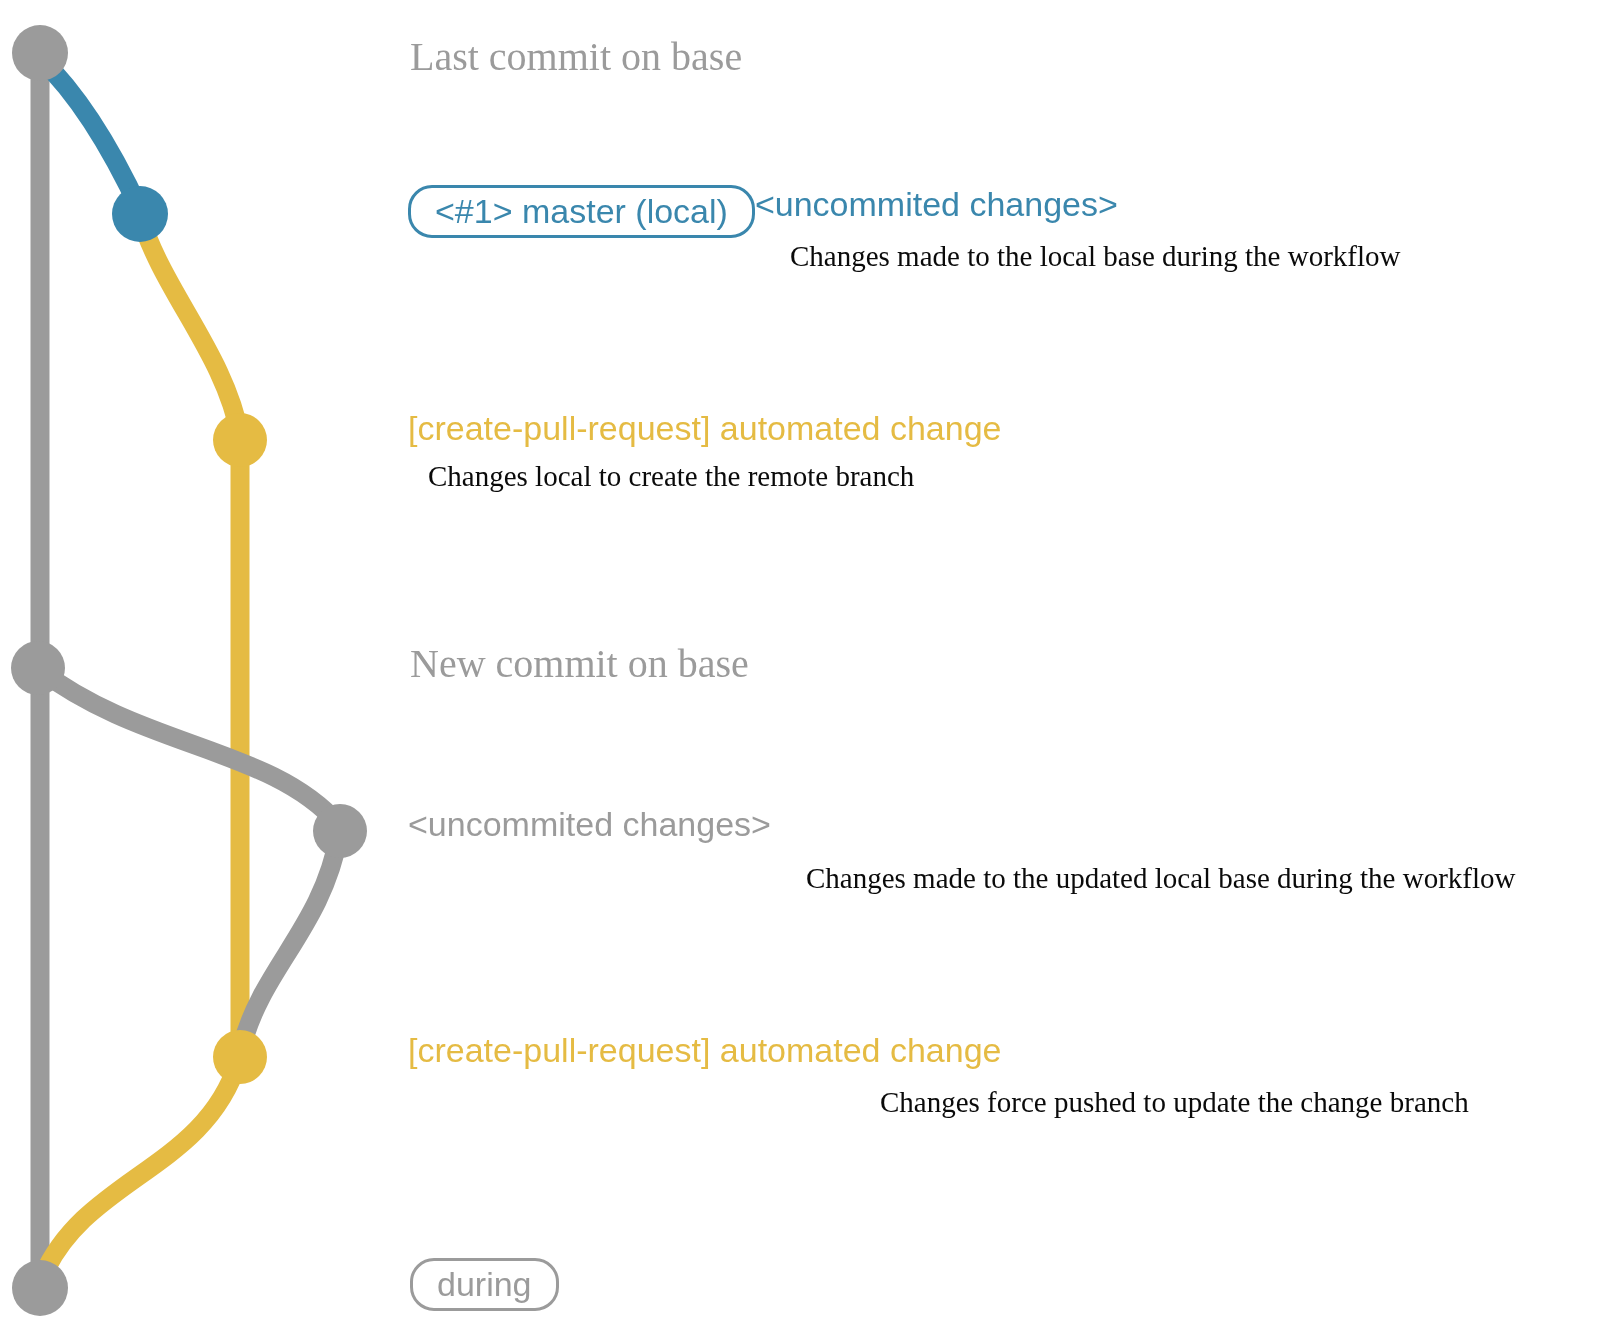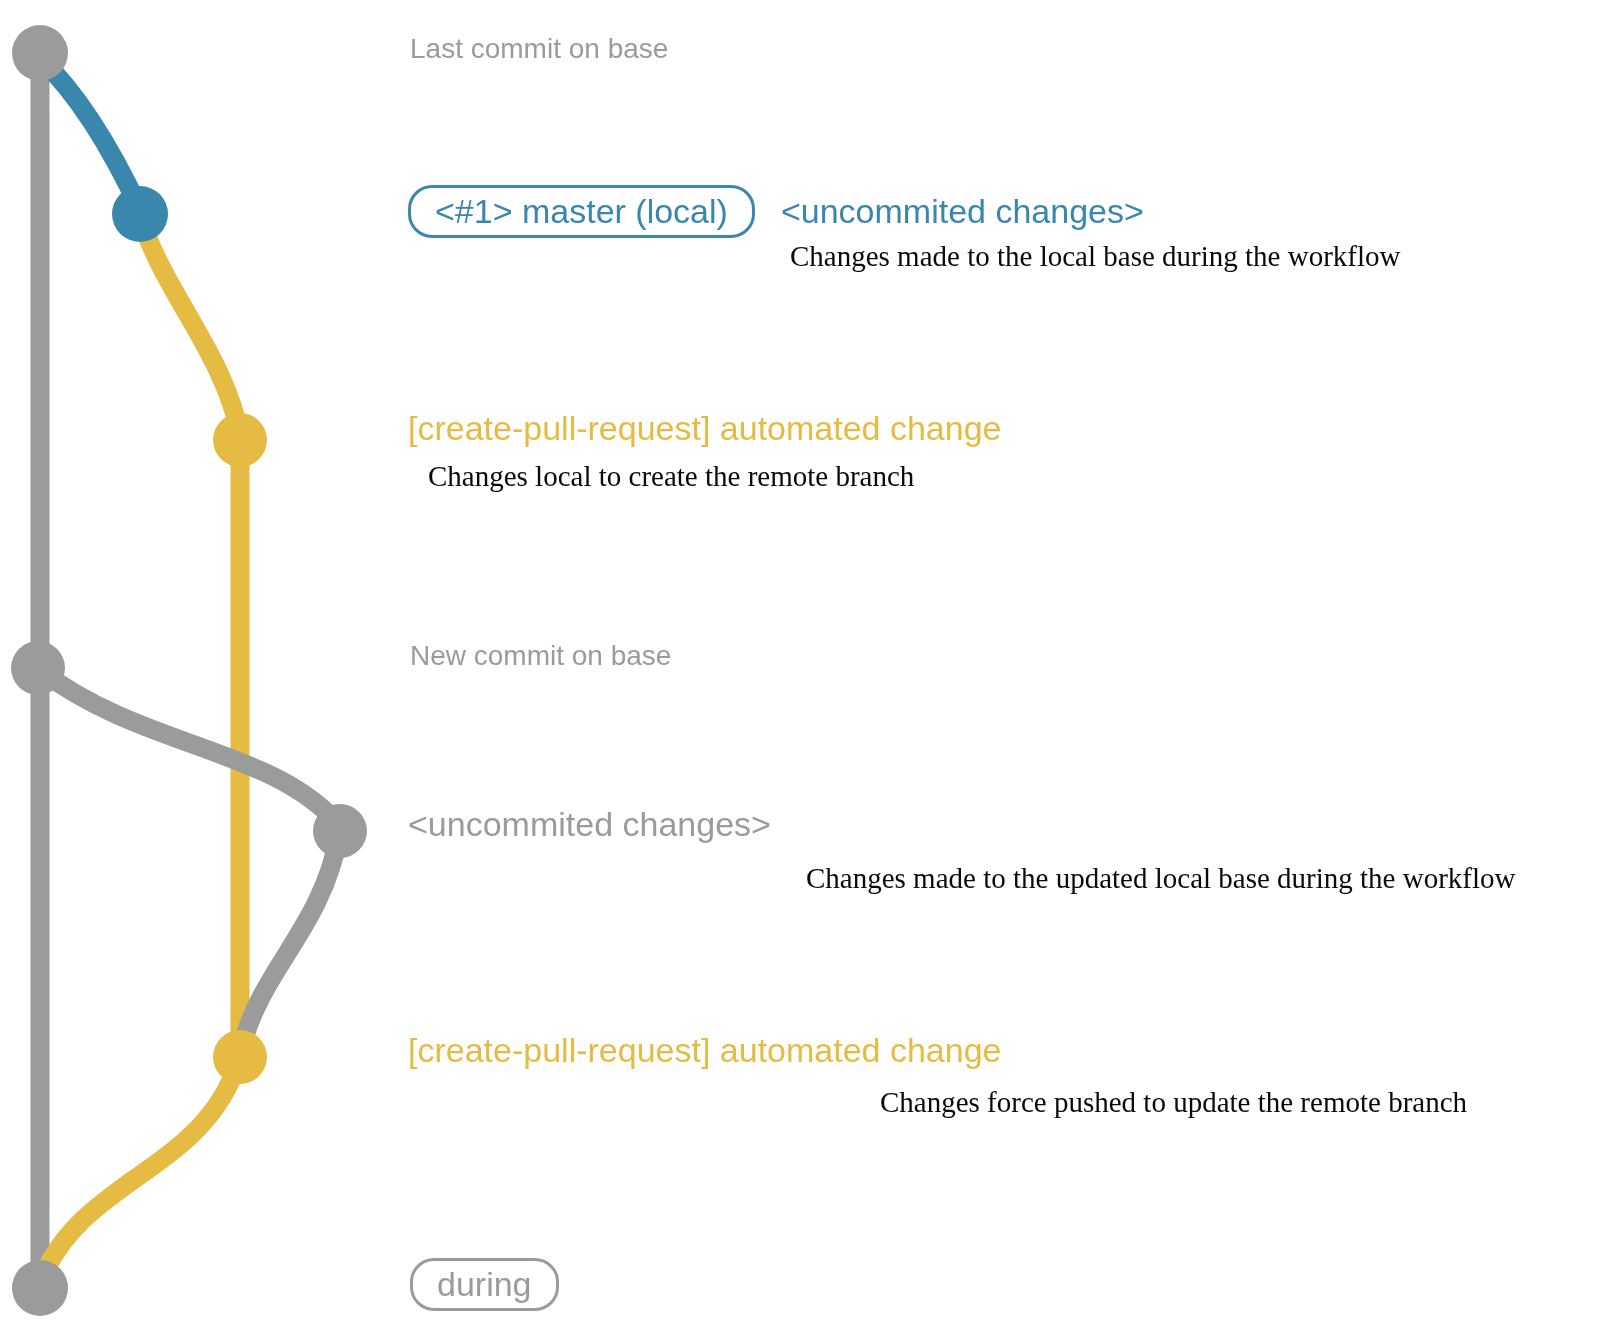--- a/index.html
+++ b/index.html
@@ -22,28 +22,27 @@
   .s-blue{stroke:var(--blue);}
   .s-yellow{stroke:var(--yellow);}
   .stroke{fill:none;stroke-width:19;stroke-linecap:round;}
   .dot-gray{fill:var(--gray);}
   .dot-blue{fill:var(--blue);}
   .dot-yellow{fill:var(--yellow);}
 
   .gray-label{
     position:absolute;
     color:var(--gray);
-    font-size:28px;
+    font-size:40px;
     white-space:nowrap;
+    font-family:Liberation Serif, serif;
   }
   .row-flex{
     position:absolute;
     display:flex;
-    align-items:center;
-    gap:26px;
     white-space:nowrap;
   }
   .ref-box{
     display:inline-flex;
     align-items:center;
     height:53px;
     padding:0 24px;
     border:3px solid;
     border-radius:24px;
     font-size:34px;
@@ -106,19 +105,19 @@
 <div class="gray-label" style="left:410px;top:640px">New commit on base</div>
 
 <div class="row-flex" style="left:408px;top:805px">
   <span class="annotation gray">&lt;uncommited changes&gt;</span>
 </div>
 <div class="desc" style="left:806px;top:862px">Changes made to the updated local base during the workflow</div>
 
 <div class="row-flex" style="left:408px;top:1031px">
   <span class="annotation yellow">[create-pull-request] automated change</span>
 </div>
-<div class="desc" style="left:880px;top:1086px">Changes force pushed to update the remote branch</div>
+<div class="desc" style="left:880px;top:1086px">Changes force pushed to update the change branch</div>
 
 <div class="row-flex" style="left:410px;top:1258px">
   <span class="ref-box gray">
     <span>during</span>
   </span>
 </div>
 
 </body></html>

